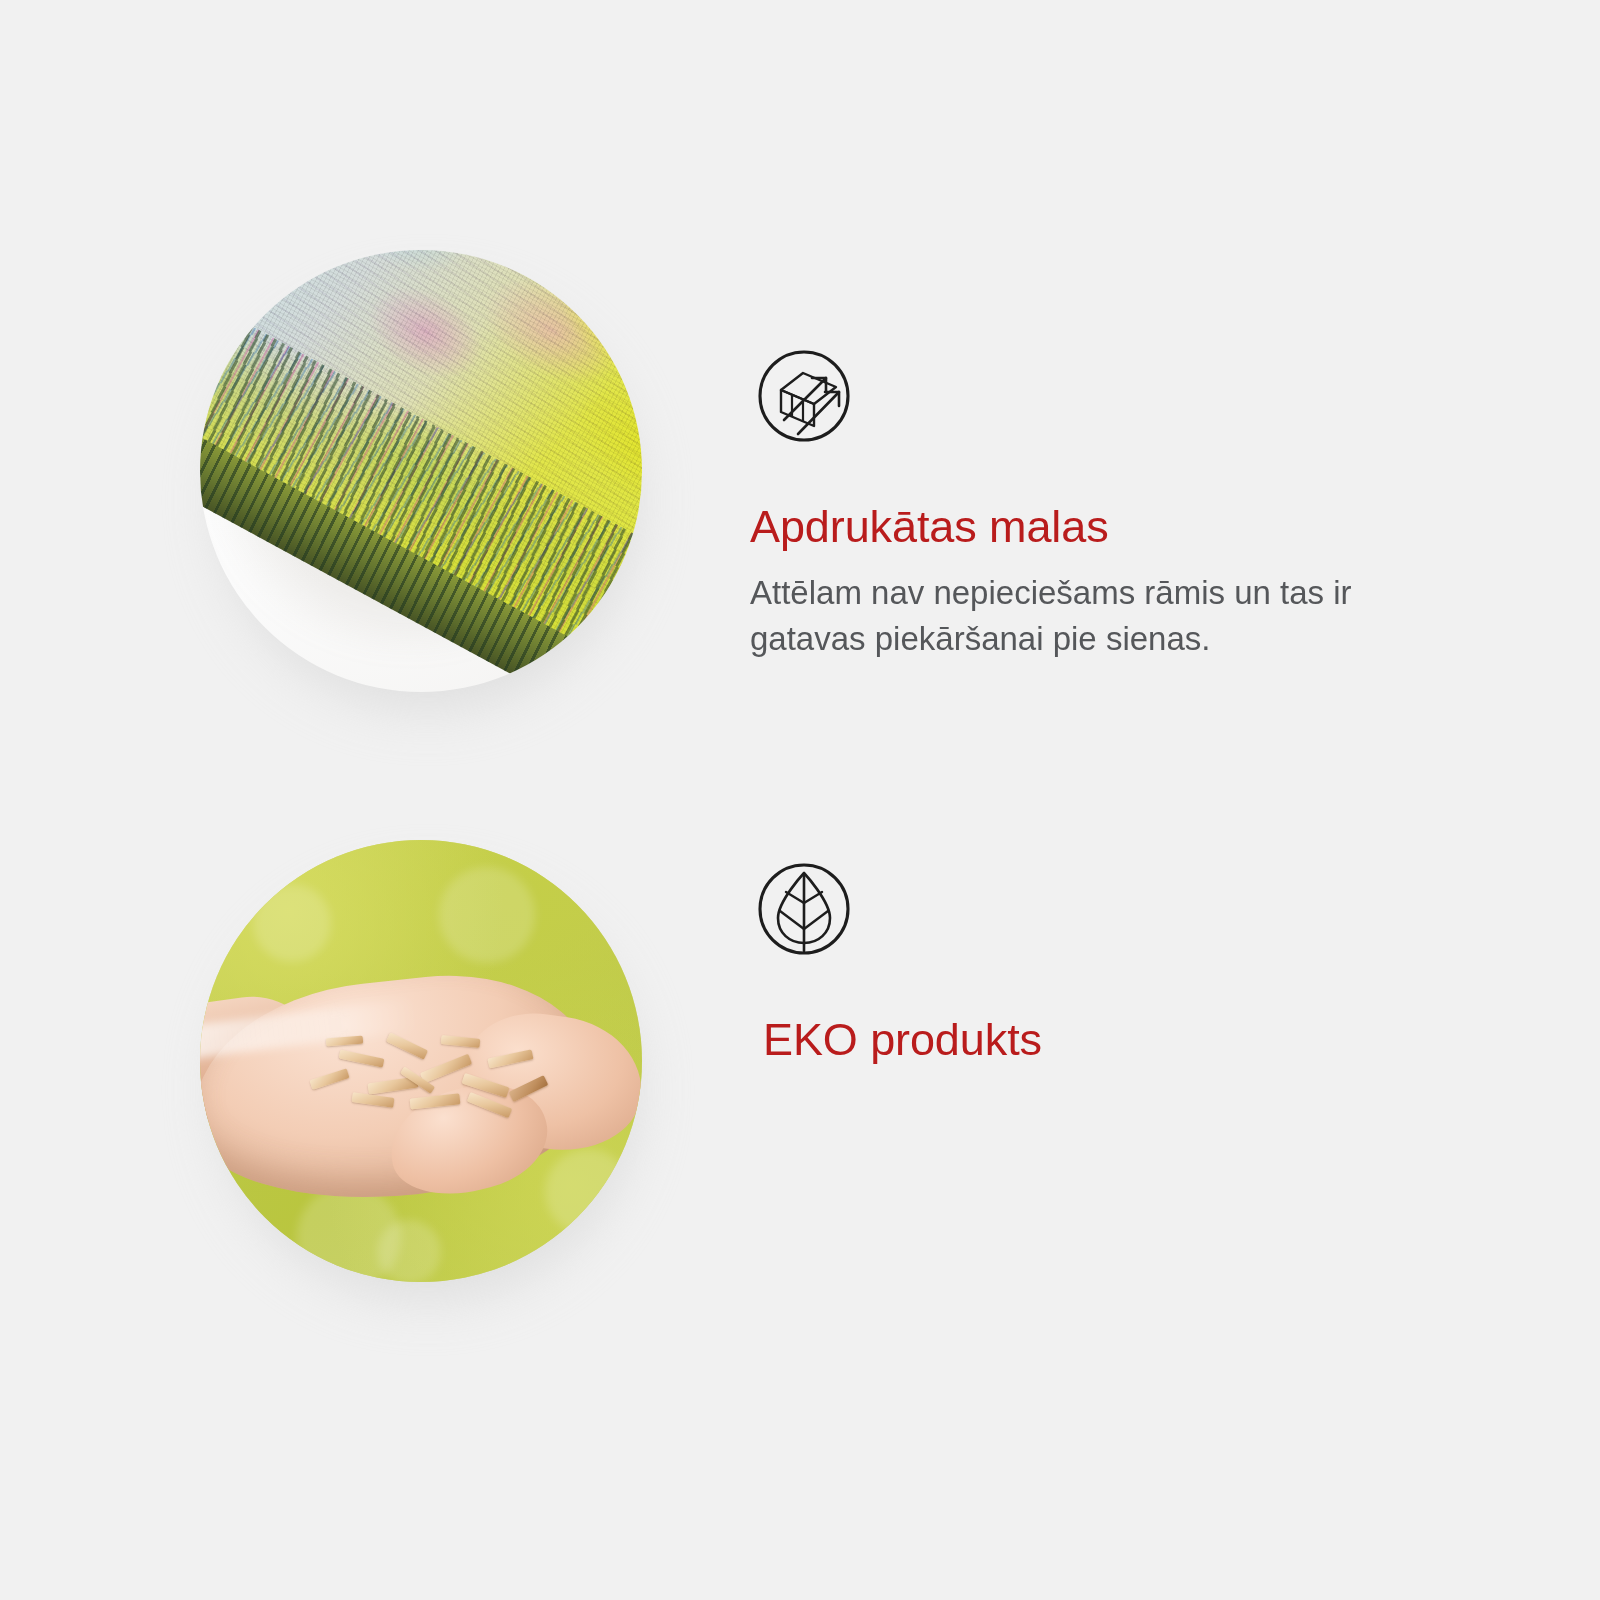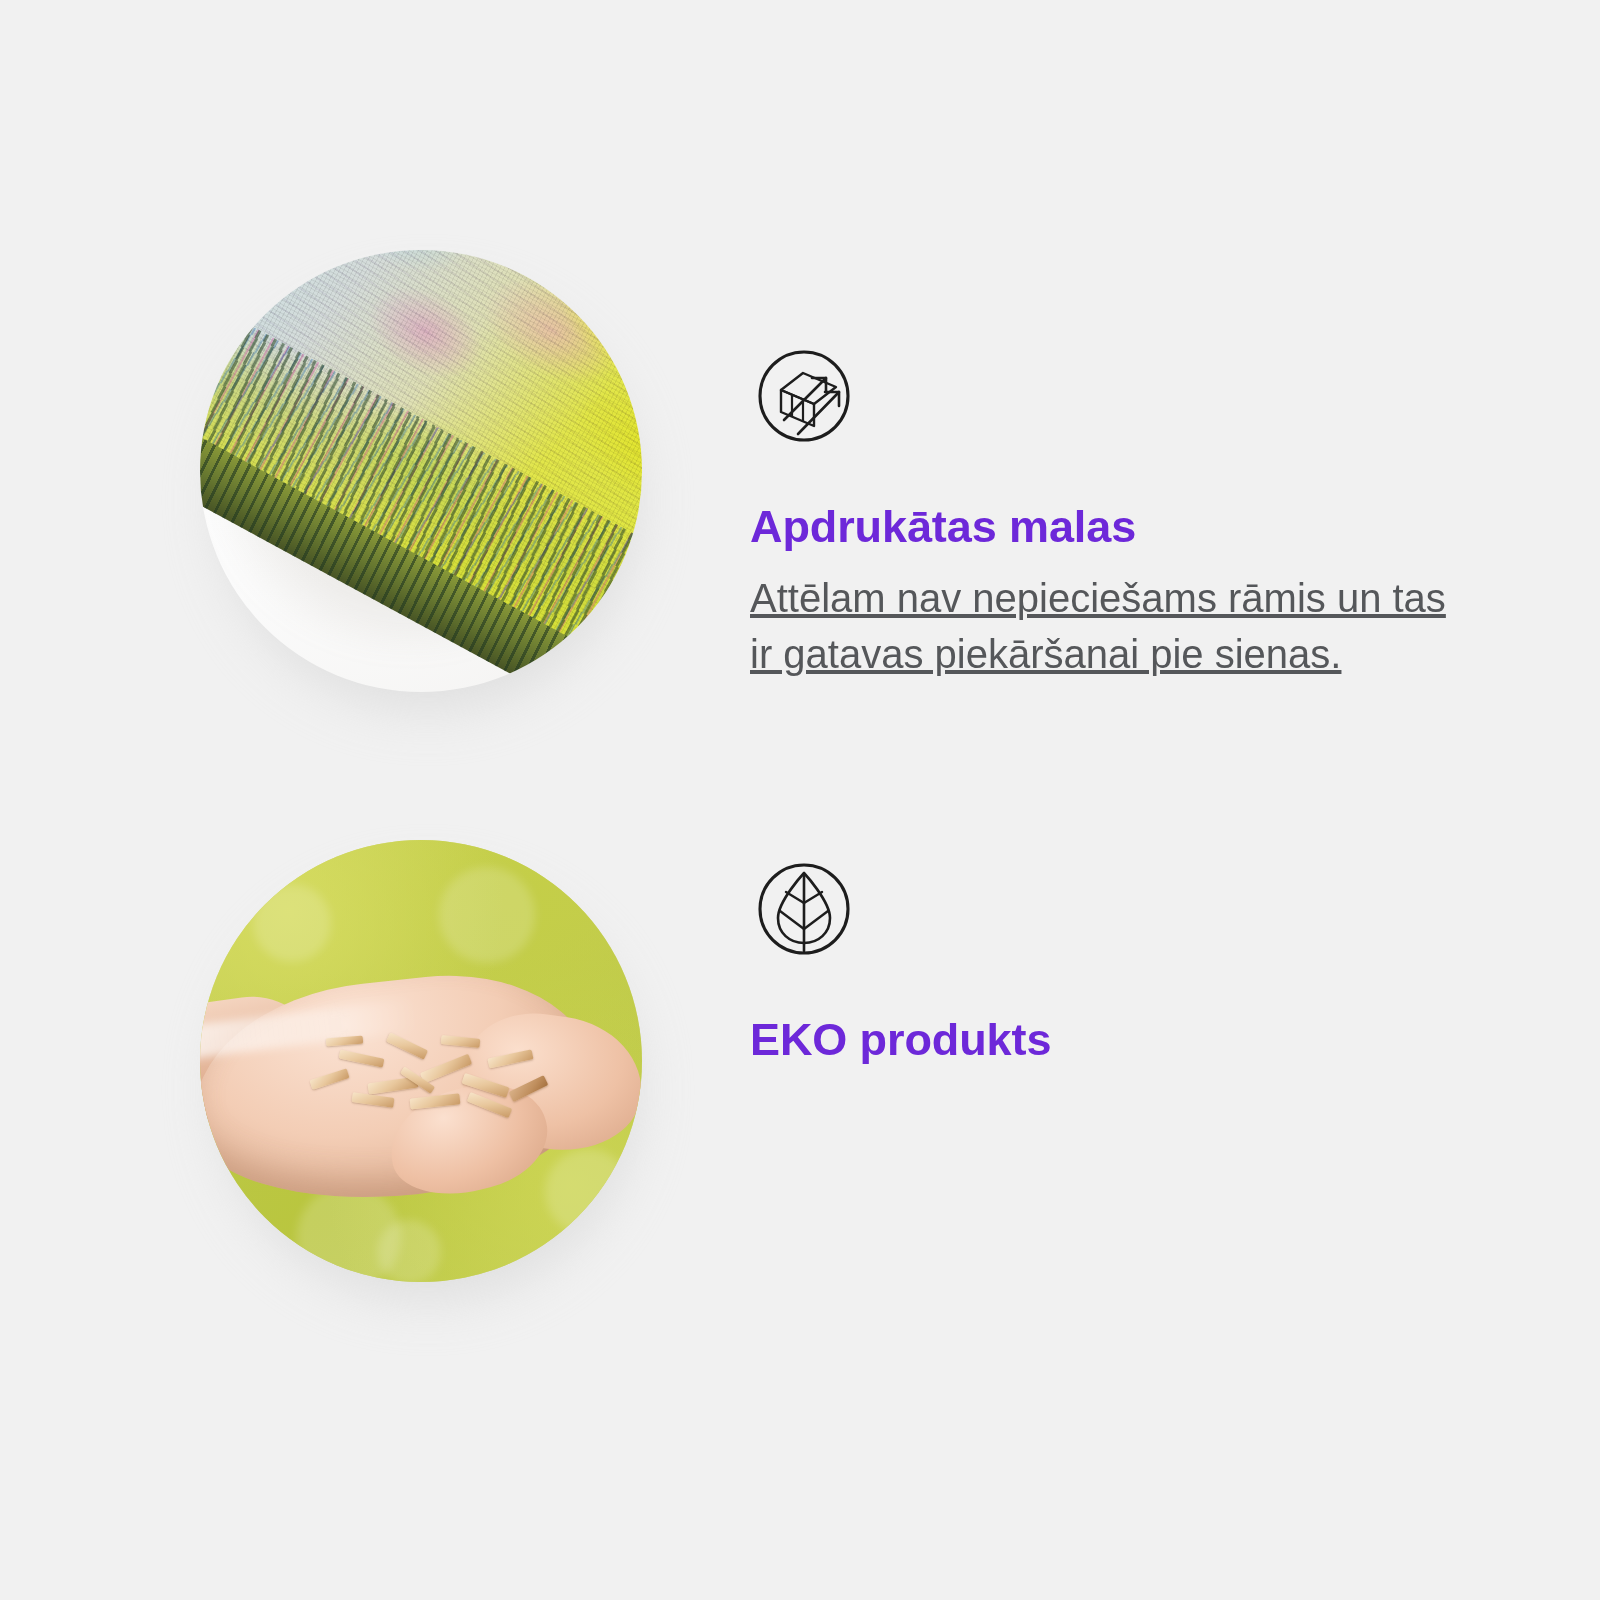--- a/index.html
+++ b/index.html
@@ -259,42 +259,41 @@
     width: 108px;
     height: 108px;
     display: block;
   }
   .feature-icon svg { display: block; }
 
   .feature-title {
     margin: 0;
     padding: 0;
     font-size: 45px;
-    font-weight: 700;
-    color: #6d28d9;
+    font-weight: 400;
+    color: #b91c1c;
     letter-spacing: -.1px;
     line-height: 1.1;
   }
   .feature-desc {
     margin: 0;
     padding: 0;
-    font-size: 40px;
+    font-size: 33px;
     font-weight: 400;
     color: #55575a;
     line-height: 1.42;
     max-width: 700px;
-    text-decoration: underline;
   }
 
   #feature-1 .text-col { top: 92px; }
   #feature-1 .feature-title { margin-top: 52px; }
   #feature-1 .feature-desc { margin-top: 18px; }
 
   #feature-2 .text-col { top: 15px; }
-  #feature-2 .feature-title { margin-top: 52px; }
+  #feature-2 .feature-title { margin-top: 52px; margin-left: 13px; }
   #feature-2 .feature-desc { margin-top: 18px; }
 </style>
 </head>
 <body>
 
 <div class="page">
 
   <section class="feature" id="feature-1">
 
     <div class="media-wrap">

